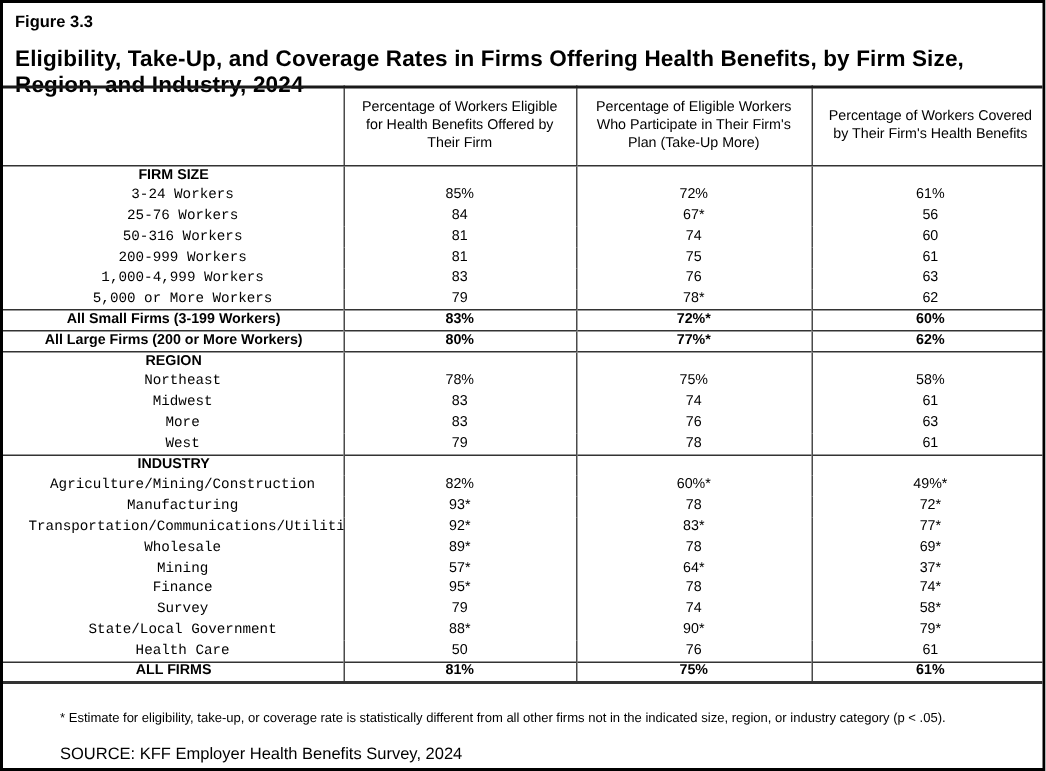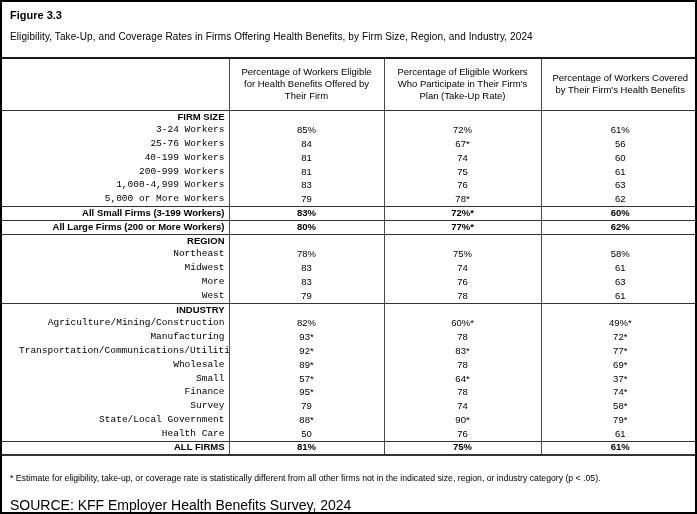--- a/index.html
+++ b/index.html
@@ -7,56 +7,56 @@
   body { font-family: "Liberation Sans", sans-serif; color: #000; }
   .page {
     width: 697px; height: 514px;
     background: #fff;
     border: 2px solid #000;
     overflow: hidden;
     display: flex; flex-direction: column;
   }
   .title-block { padding: 7px 8px 0 8px; height: 55px; flex: 0 0 auto; }
   .figure-label { font-weight: bold; font-size: 11px; }
-  .figure-title { font-weight: normal; font-size: 10px; margin-top: 10px; letter-spacing: 0.1px; }
+  .figure-title { font-weight: bold; font-size: 15px; margin-top: 10px; letter-spacing: 0.1px; }
 
   table.data-table {
     border-collapse: collapse; table-layout: fixed;
     width: 100%; flex: 0 0 auto;
     border-top: 2px solid #1a1a1a;
   }
   thead th {
     font-weight: normal; font-size: 9.5px; line-height: 1.3;
     text-align: center; vertical-align: middle;
     height: 52px; padding: 3px 8px;
     border-bottom: 1px solid #333;
   }
   thead th + th, td + td { border-left: 1px solid #4a4a4a; }
 
   td {
     font-size: 9.5px; line-height: 1.15;
     height: 13.8px; padding: 0 4px;
     vertical-align: middle;
     white-space: nowrap; overflow: hidden;
   }
-  td.row-label { text-align: right; }
+  td.row-label { text-align: center; }
   td.value { text-align: center; }
 
   tr.row-item td.row-label { padding-left: 17px; font-family: Liberation Mono, monospace; }
   tr.row-section td.row-label,
   tr.row-summary td.row-label,
   tr.row-total td.row-label { padding-left: 5px; }
 
   tr.row-section td, tr.row-summary td, tr.row-total td { font-weight: bold; }
   tr.row-section, tr.row-summary { border-top: 1px solid #333; }
   tr.row-total { border-top: 1px solid #333; border-bottom: 2px solid #333; }
 
-  .notes { padding: 0 8px; flex: 1 1 auto; }
+  .notes { padding: 0 8px; flex: 1 1 auto; margin-left: 30px; }
   .footnote { font-size: 8.7px; margin-top: 17px; color: #000; }
-  .source { font-size: 14px; margin-top: 14px; color: #000; }
+  .source { font-size: 11px; margin-top: 14px; color: #000; }
 </style>
 </head>
 <body>
 
 <div class="page">
   <div class="title-block">
     <div class="figure-label">Figure 3.3</div>
     <div class="figure-title">Eligibility, Take-Up, and Coverage Rates in Firms Offering Health Benefits, by Firm Size, Region, and Industry, 2024</div>
   </div>
 
@@ -64,21 +64,21 @@
     <colgroup>
       <col style="width:227px">
       <col style="width:155px">
       <col style="width:157px">
       <col style="width:158px">
     </colgroup>
     <thead>
       <tr>
         <th></th>
         <th>Percentage of Workers Eligible for Health Benefits Offered by Their Firm</th>
-        <th>Percentage of Eligible Workers Who Participate in Their Firm's Plan (Take-Up Rate)</th>
+        <th>Percentage of Eligible Workers Who Participate in Their Firm's Plan (Take-Up More)</th>
         <th>Percentage of Workers Covered by Their Firm's Health Benefits</th>
       </tr>
     </thead>
     <tbody id="table-body">
         <tr class="row-section">
           <td class="row-label">FIRM SIZE</td>
           <td class="value"></td>
           <td class="value"></td>
           <td class="value"></td>
         </tr>
@@ -88,21 +88,21 @@
           <td class="value">72%</td>
           <td class="value">61%</td>
         </tr>
         <tr class="row-item">
           <td class="row-label">25-76 Workers</td>
           <td class="value">84</td>
           <td class="value">67*</td>
           <td class="value">56</td>
         </tr>
         <tr class="row-item">
-          <td class="row-label">40-199 Workers</td>
+          <td class="row-label">50-316 Workers</td>
           <td class="value">81</td>
           <td class="value">74</td>
           <td class="value">60</td>
         </tr>
         <tr class="row-item">
           <td class="row-label">200-999 Workers</td>
           <td class="value">81</td>
           <td class="value">75</td>
           <td class="value">61</td>
         </tr>
@@ -184,21 +184,21 @@
           <td class="value">83*</td>
           <td class="value">77*</td>
         </tr>
         <tr class="row-item">
           <td class="row-label">Wholesale</td>
           <td class="value">89*</td>
           <td class="value">78</td>
           <td class="value">69*</td>
         </tr>
         <tr class="row-item">
-          <td class="row-label">Small</td>
+          <td class="row-label">Mining</td>
           <td class="value">57*</td>
           <td class="value">64*</td>
           <td class="value">37*</td>
         </tr>
         <tr class="row-item">
           <td class="row-label">Finance</td>
           <td class="value">95*</td>
           <td class="value">78</td>
           <td class="value">74*</td>
         </tr>

